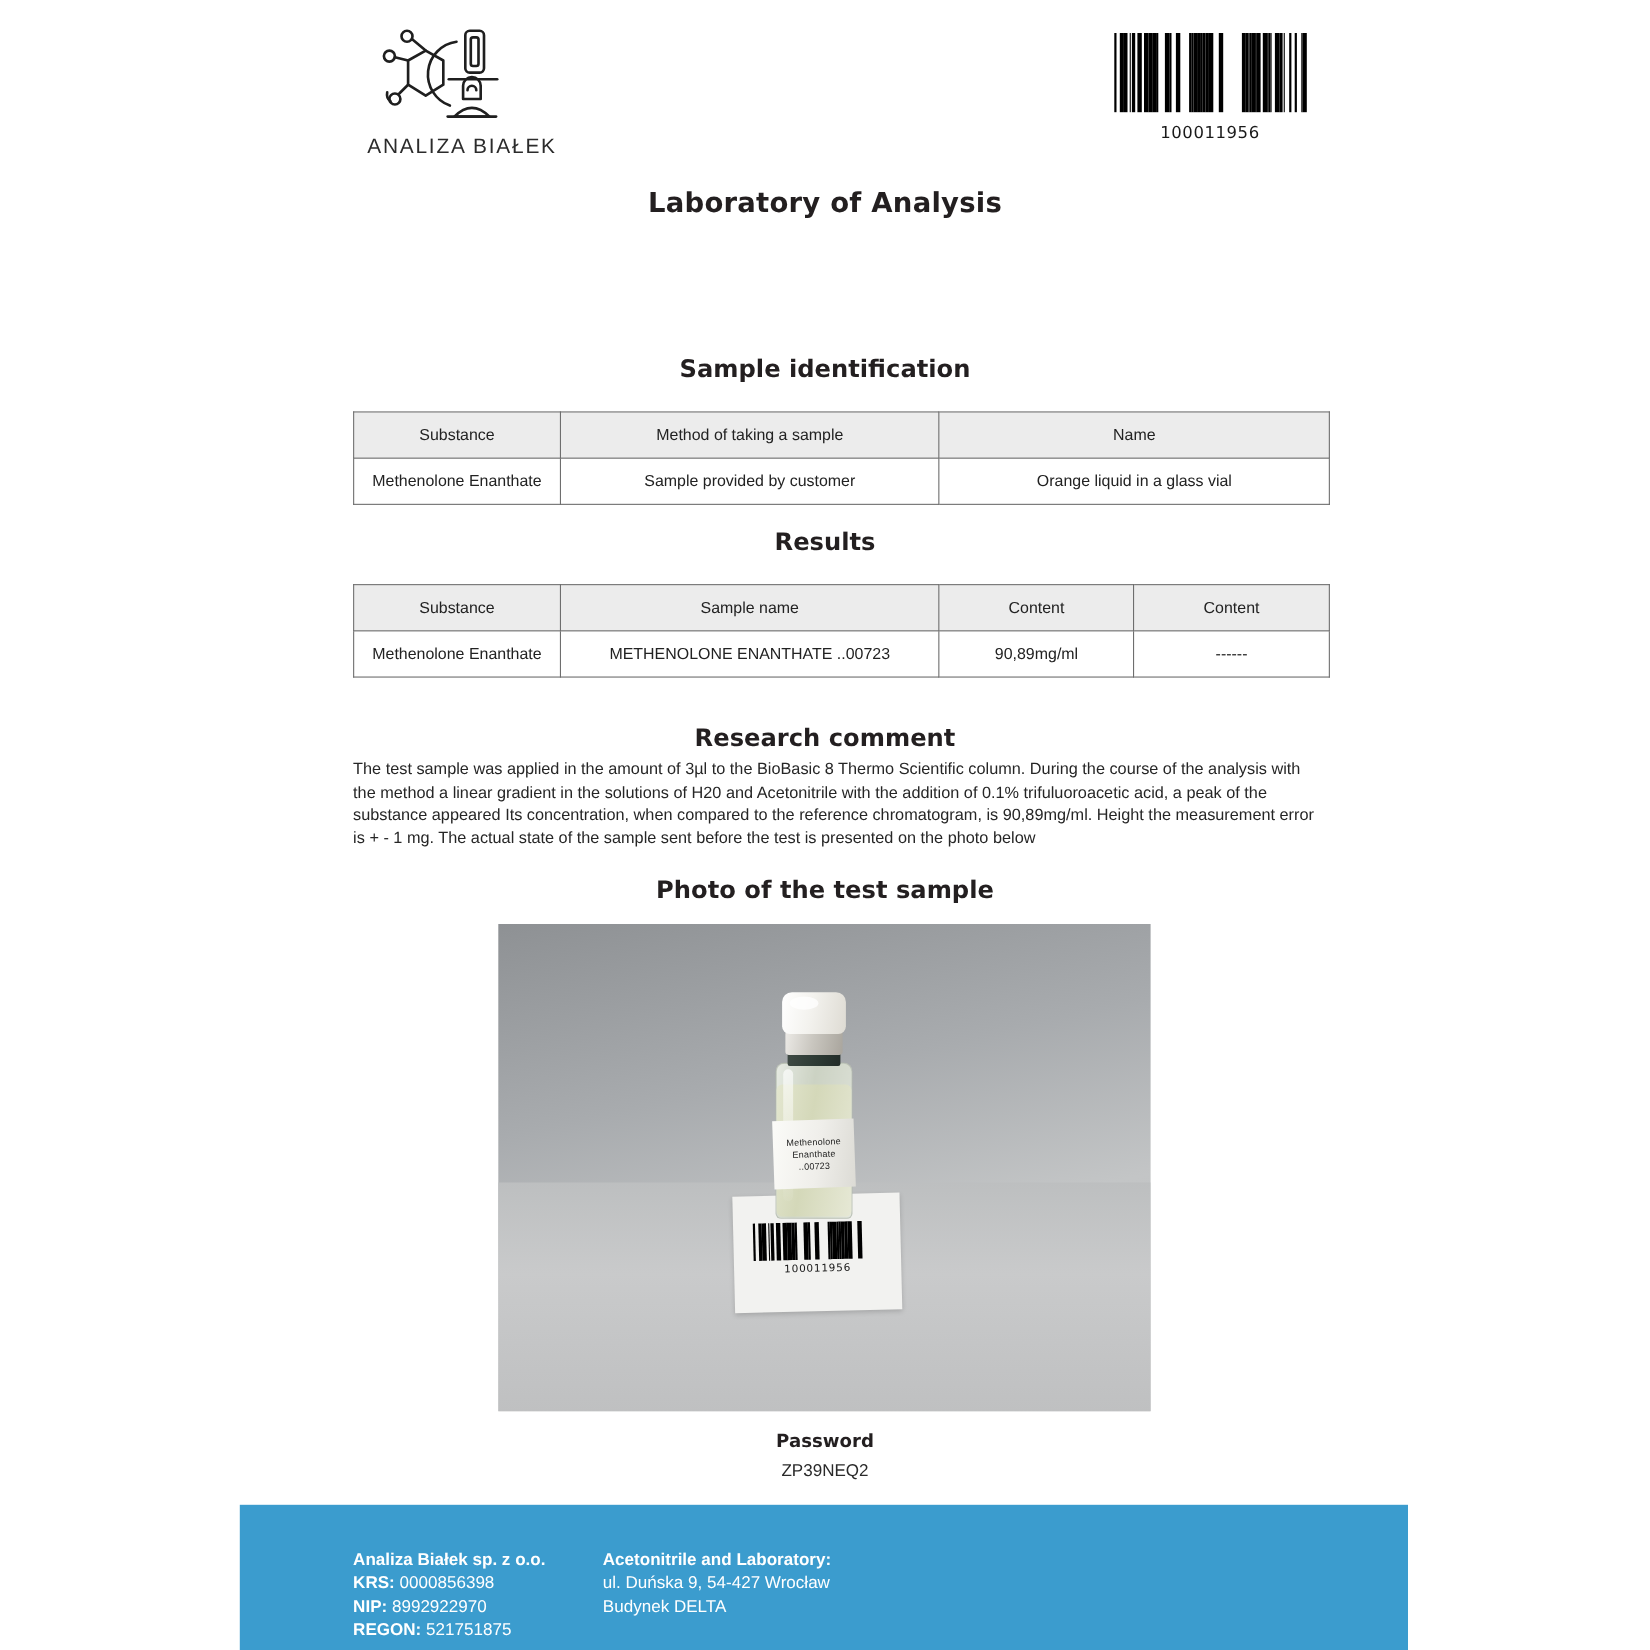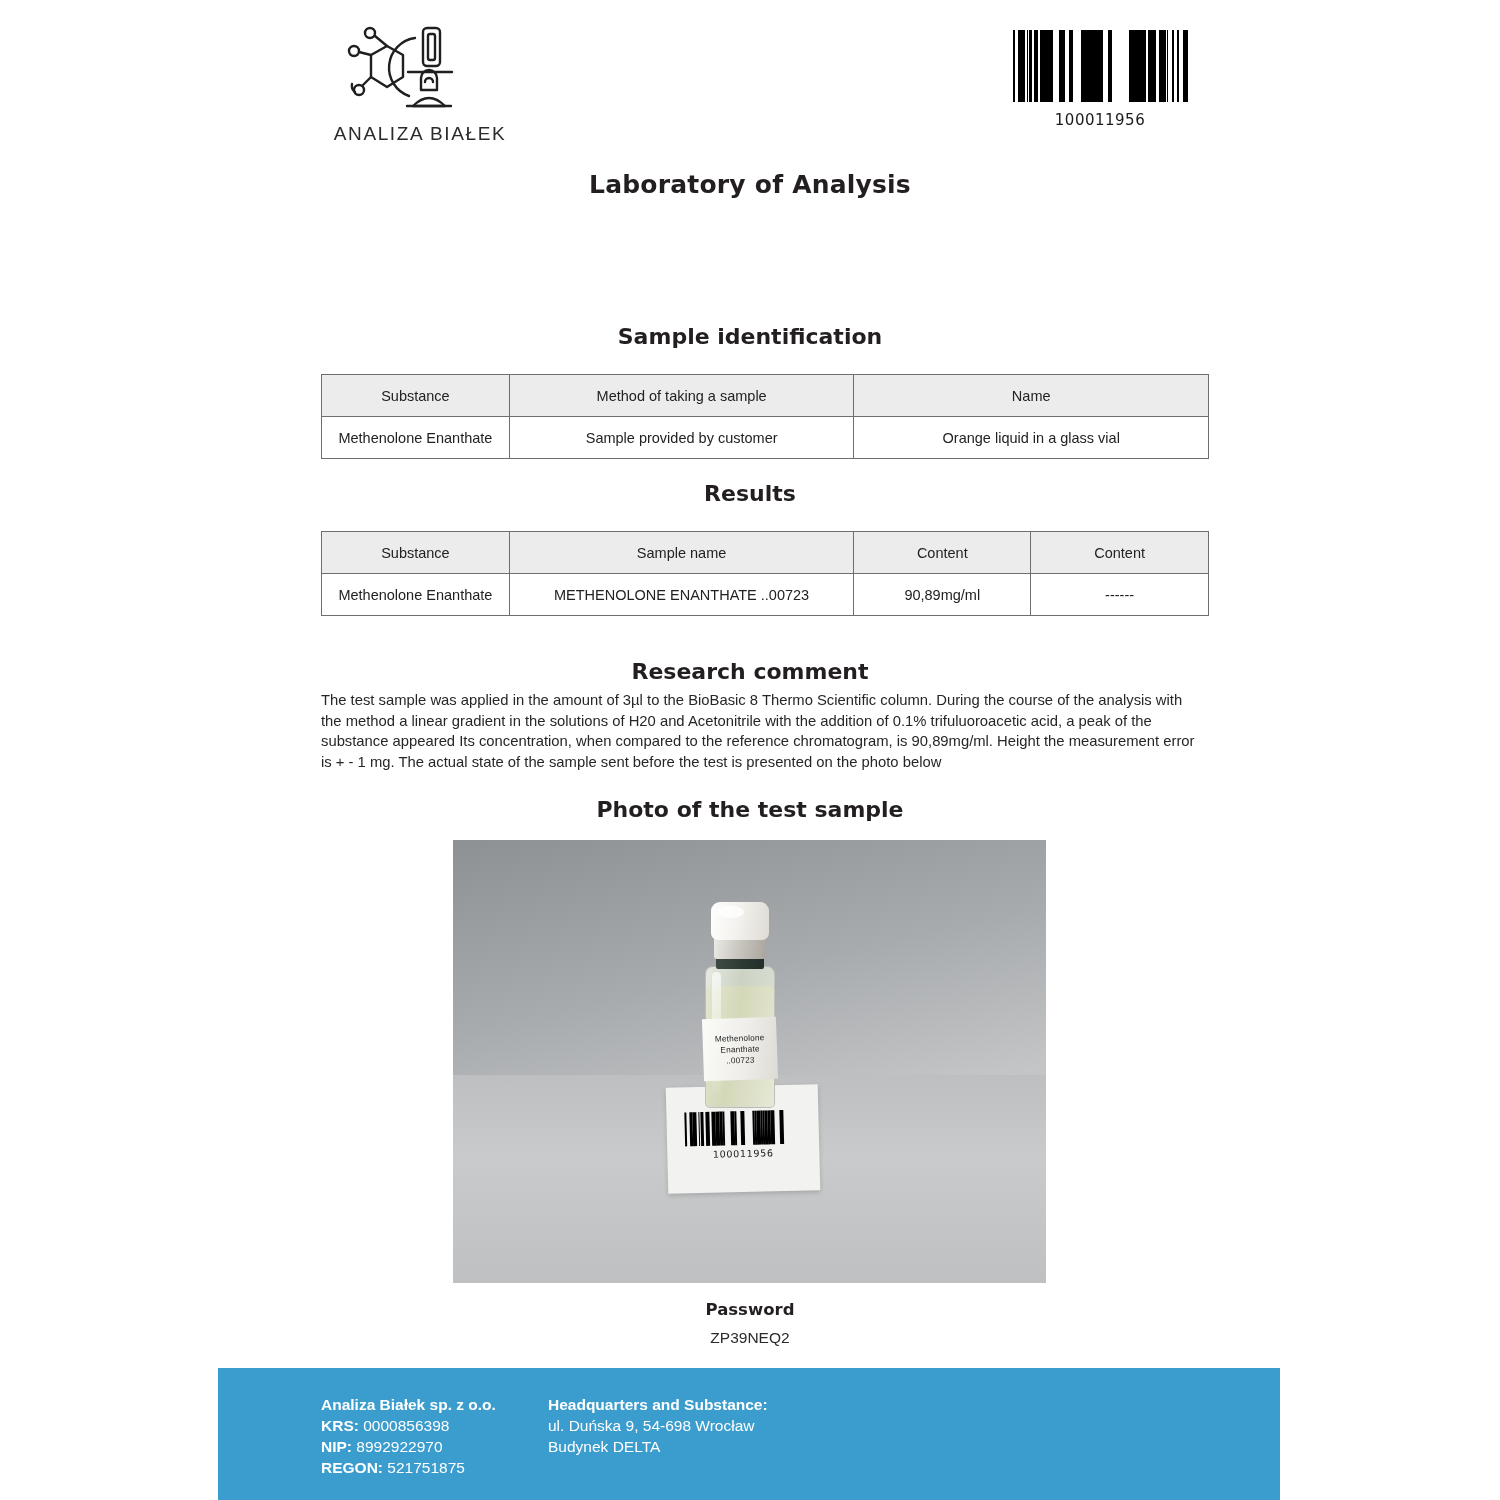--- a/index.html
+++ b/index.html
@@ -254,21 +254,21 @@
   
   .footer {
     position: absolute;
     left: 218px;
     top: 1368px;
     width: 1062px;
     height: 132px;
     background: #3b9cce;
     color: #ffffff;
     display: flex;
-    padding-top: 26px;
+    padding-top: 40px;
     font-family: "Liberation Sans", sans-serif;
   }
   .f-col { padding-left: 0; }
   .f-col.c1 { width: 330px; padding-left: 103px; }
   .f-col.c2 { width: 350px; }
   .f-col.c3 { width: 382px; }
   .f-line { font-size: 15.5px; line-height: 21px; white-space: nowrap; }
   .f-line b { font-weight: bold; }
   .f-head { font-size: 15.5px; font-weight: bold; line-height: 21px; }
 </style>
@@ -519,19 +519,19 @@
 <div class="footer">
 
   <div class="f-col c1">
     <div class="f-head">Analiza Białek sp. z o.o.</div>
     <div class="f-line"><b>KRS:</b> <span>0000856398</span></div>
     <div class="f-line"><b>NIP:</b> <span>8992922970</span></div>
     <div class="f-line"><b>REGON:</b> <span>521751875</span></div>
   </div>
 
   <div class="f-col c2">
-    <div class="f-head">Headquarters and Substance:</div>
-    <div class="f-line">ul. Duńska 9, 54-698 Wrocław</div>
+    <div class="f-head">Acetonitrile and Laboratory:</div>
+    <div class="f-line">ul. Duńska 9, 54-427 Wrocław</div>
     <div class="f-line">Budynek DELTA</div>
   </div>
 
 
 </div>
 
 </body></html>

